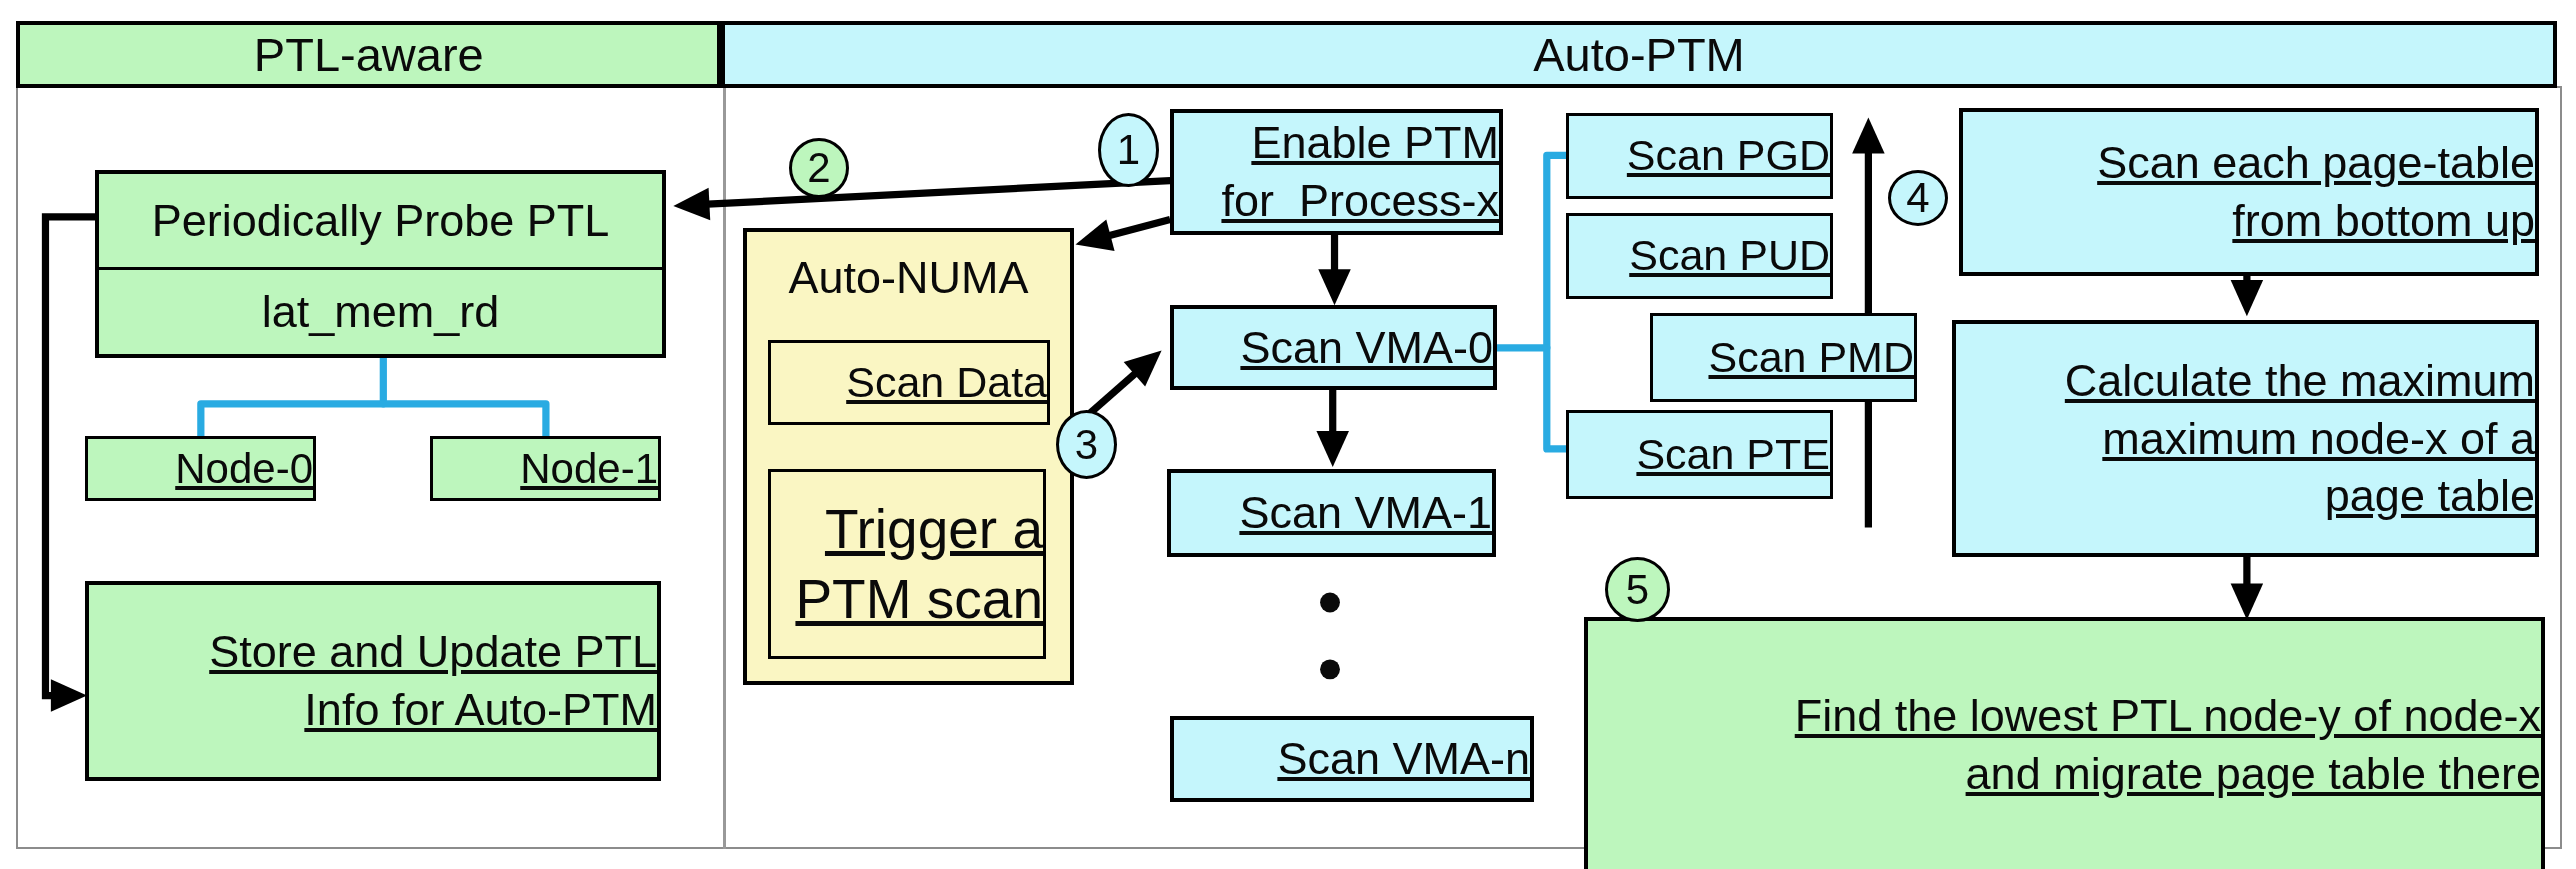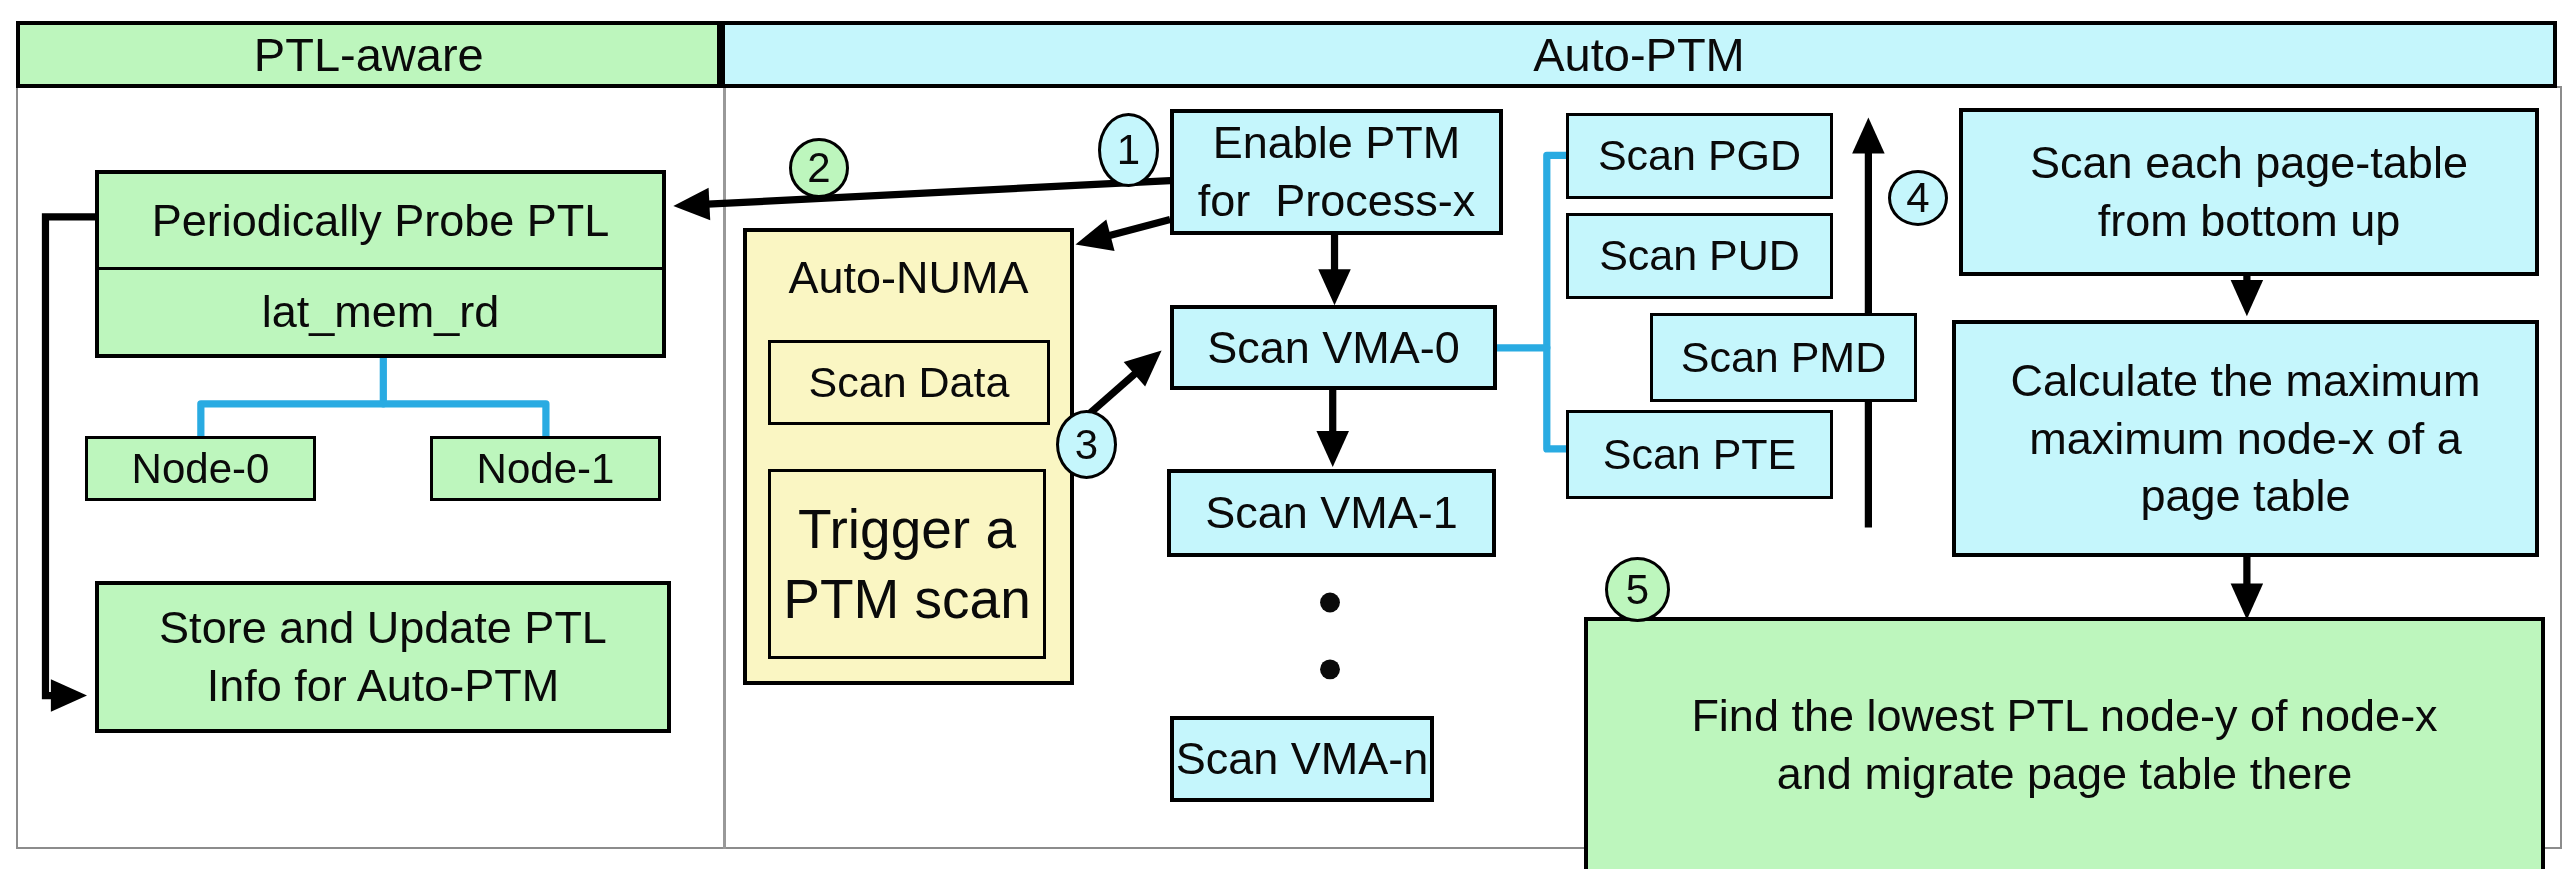--- a/index.html
+++ b/index.html
@@ -14,22 +14,22 @@
   .abs{position:absolute;}
   .panel{border:2.7px solid var(--panel-border); background:#ffffff;}
   .vdivider{background:#999999;}
 
   .hdr{border:4.5px solid var(--ink); display:flex; align-items:center; justify-content:center;
        font-size:47px;}
   .hdr.green{background:var(--green);}
   .hdr.cyan{background:var(--cyan);}
 
   .node{border:4.5px solid var(--ink); display:flex; flex-direction:column;
-        align-items:center; justify-content:center; text-align:center;
-        font-size:45px; line-height:1.28;}
+        align-items:flex-end; justify-content:center; text-align:center;
+        font-size:45px; line-height:1.28;text-decoration:underline;}
   .node.green{background:var(--green);}
   .node.cyan{background:var(--cyan);}
   .node.yellow{background:var(--yellow);}
   .node.thin{border-width:3.6px;}
   .pre{white-space:pre;}
 
   
   .stack{border:4.5px solid var(--ink); background:var(--green); display:flex; flex-direction:column;}
   .stack .row{display:flex; align-items:center; justify-content:center; font-size:45px;}
   .stack .row.first{height:96px; border-bottom:3.6px solid var(--ink);}
@@ -95,21 +95,21 @@
     <div class="row second">lat_mem_rd</div>
   </div>
 
   <div class="abs node green thin" style="left:85px; top:436px; width:231px; height:65px; font-size:42px;">
     <div>Node-0</div>
   </div>
   <div class="abs node green thin" style="left:430px; top:436px; width:231px; height:65px; font-size:42px;">
     <div>Node-1</div>
   </div>
 
-  <div class="abs node green" style="left:85px; top:581px; width:576px; height:152px;margin-left:10px;">
+  <div class="abs node green" style="left:85px; top:581px; width:576px; height:200px;">
     <div>Store and Update PTL</div>
     <div>Info for Auto-PTM</div>
   </div>
 
   <div class="abs group" style="left:743px; top:228px; width:331px; height:457px;">
     <div class="group-title">Auto-NUMA</div>
   </div>
   <div class="abs node yellow thin" style="left:768px; top:340px; width:282px; height:85px; font-size:43px;">
     <div>Scan Data</div>
   </div>
@@ -121,21 +121,21 @@
   <div class="abs node cyan" style="left:1170px; top:109px; width:333px; height:126px;">
     <div>Enable PTM</div>
     <div class="pre">for  Process-x</div>
   </div>
   <div class="abs node cyan" style="left:1170px; top:305px; width:327px; height:85px;">
     <div>Scan VMA-0</div>
   </div>
   <div class="abs node cyan" style="left:1167px; top:469px; width:329px; height:88px;">
     <div>Scan VMA-1</div>
   </div>
-  <div class="abs node cyan" style="left:1170px; top:716px; width:264px; height:86px;">
+  <div class="abs node cyan" style="left:1170px; top:716px; width:364px; height:86px;">
     <div>Scan VMA-n</div>
   </div>
 
   <div class="abs node cyan thin" style="left:1566px; top:113px; width:267px; height:86px; font-size:43px;">
     <div>Scan PGD</div>
   </div>
   <div class="abs node cyan thin" style="left:1566px; top:213px; width:267px; height:86px; font-size:43px;">
     <div>Scan PUD</div>
   </div>
   <div class="abs node cyan thin" style="left:1650px; top:313px; width:267px; height:89px; font-size:43px;">

